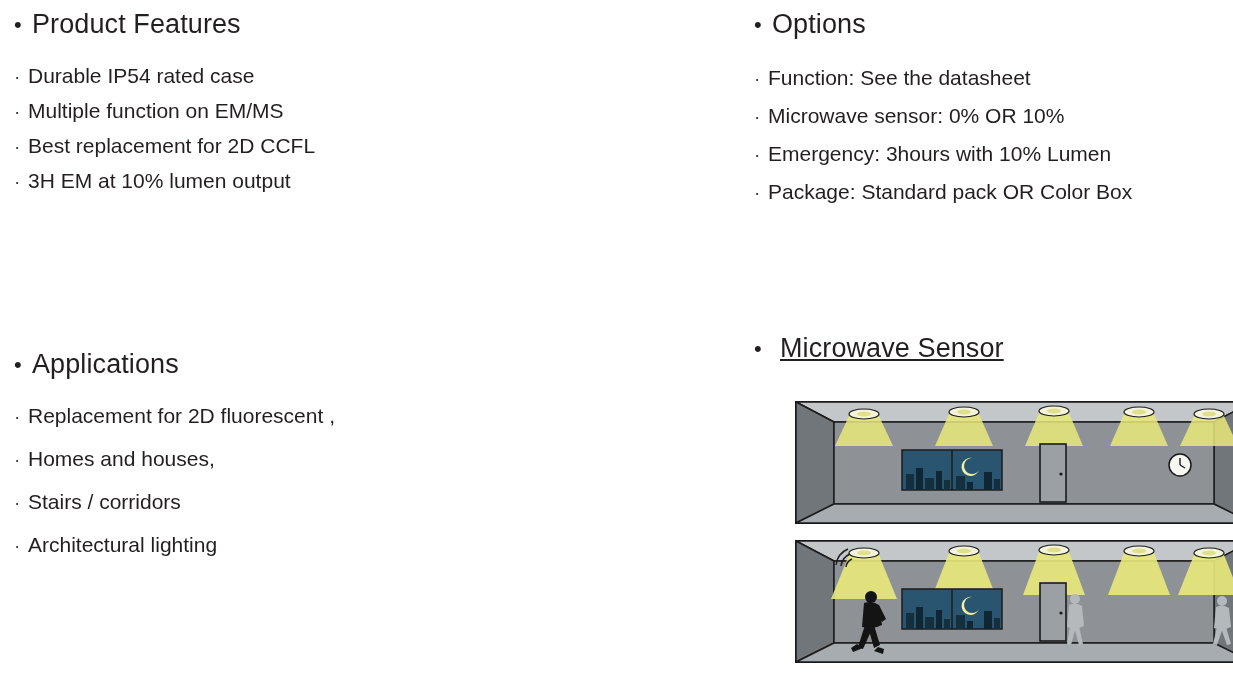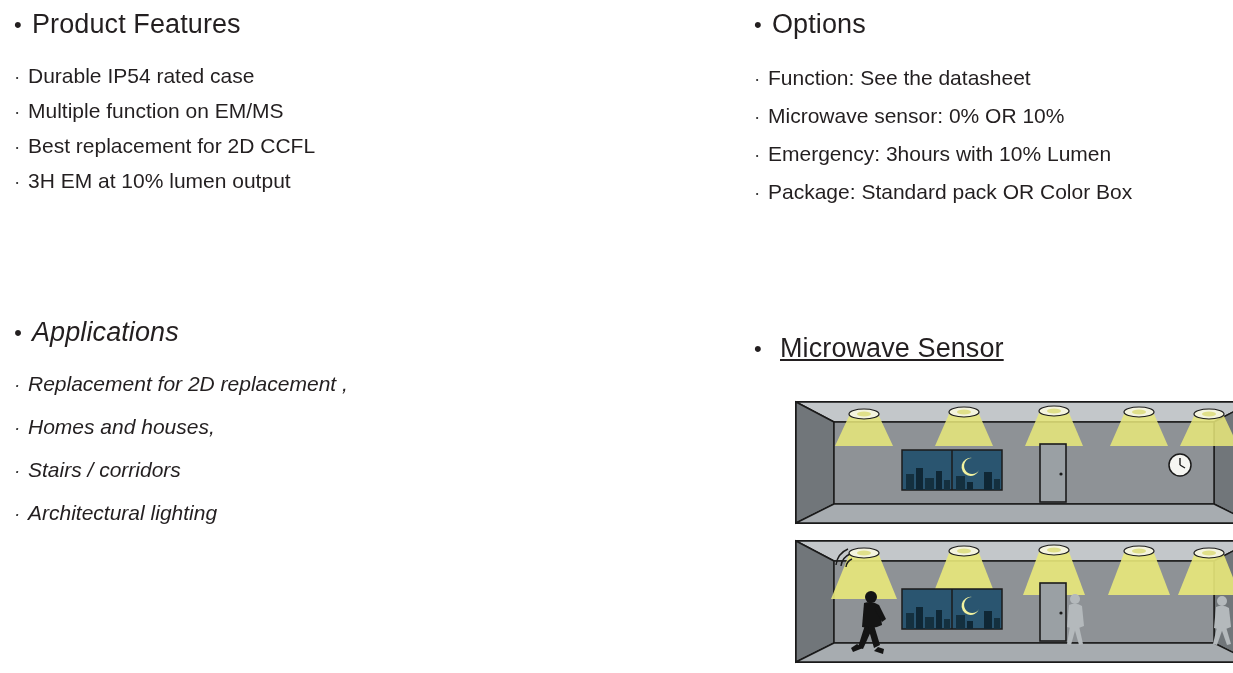--- a/index.html
+++ b/index.html
@@ -21,21 +21,21 @@
     inset: 0;
     padding-left: 16px;
   }
   .col {
     position: absolute;
   }
   .col-left  { left: 14px;  width: 600px; }
   .col-right { left: 726px; width: 500px; margin-left: 28px; }
 
   .block-features     { top: 6px; }
-  .block-applications { top: 314px; font-style: italic; }
+  .block-applications { top: 346px; }
   .block-options      { top: 6px; }
   .block-sensor       { top: 330px; text-decoration: underline; }
 
   h2.heading {
     margin: 0 0 0 0;
     font-size: 27px;
     font-weight: 400;
     line-height: 1.35;
     color: #231f20;
     letter-spacing: 0.1px;
@@ -99,21 +99,21 @@
       <li><span class="dot">·</span><span>Durable IP54 rated case</span></li>
       <li><span class="dot">·</span><span>Multiple function on EM/MS</span></li>
       <li><span class="dot">·</span><span>Best replacement for 2D CCFL</span></li>
       <li><span class="dot">·</span><span>3H EM at 10% lumen output</span></li>
     </ul>
   </div>
 
   <div class="col col-left block-applications">
     <h2 class="heading"><span class="bullet">•</span><span>Applications</span></h2>
     <ul class="items">
-      <li><span class="dot">·</span><span>Replacement for 2D replacement ,</span></li>
+      <li><span class="dot">·</span><span>Replacement for 2D fluorescent ,</span></li>
       <li><span class="dot">·</span><span>Homes and houses,</span></li>
       <li><span class="dot">·</span><span>Stairs / corridors</span></li>
       <li><span class="dot">·</span><span>Architectural lighting</span></li>
     </ul>
   </div>
 
   <div class="col col-right block-options">
     <h2 class="heading"><span class="bullet">•</span><span>Options</span></h2>
     <ul class="items">
       <li><span class="dot">·</span><span>Function: See the datasheet</span></li>

